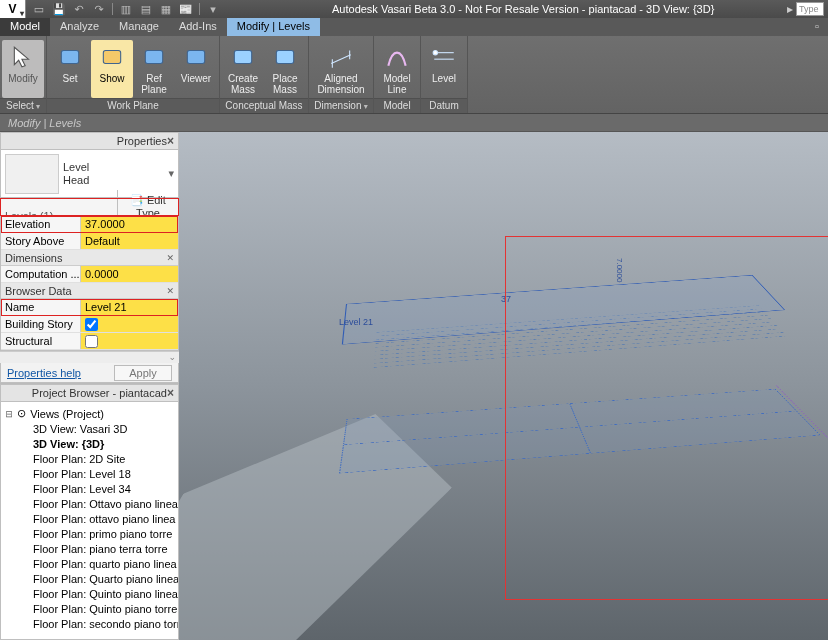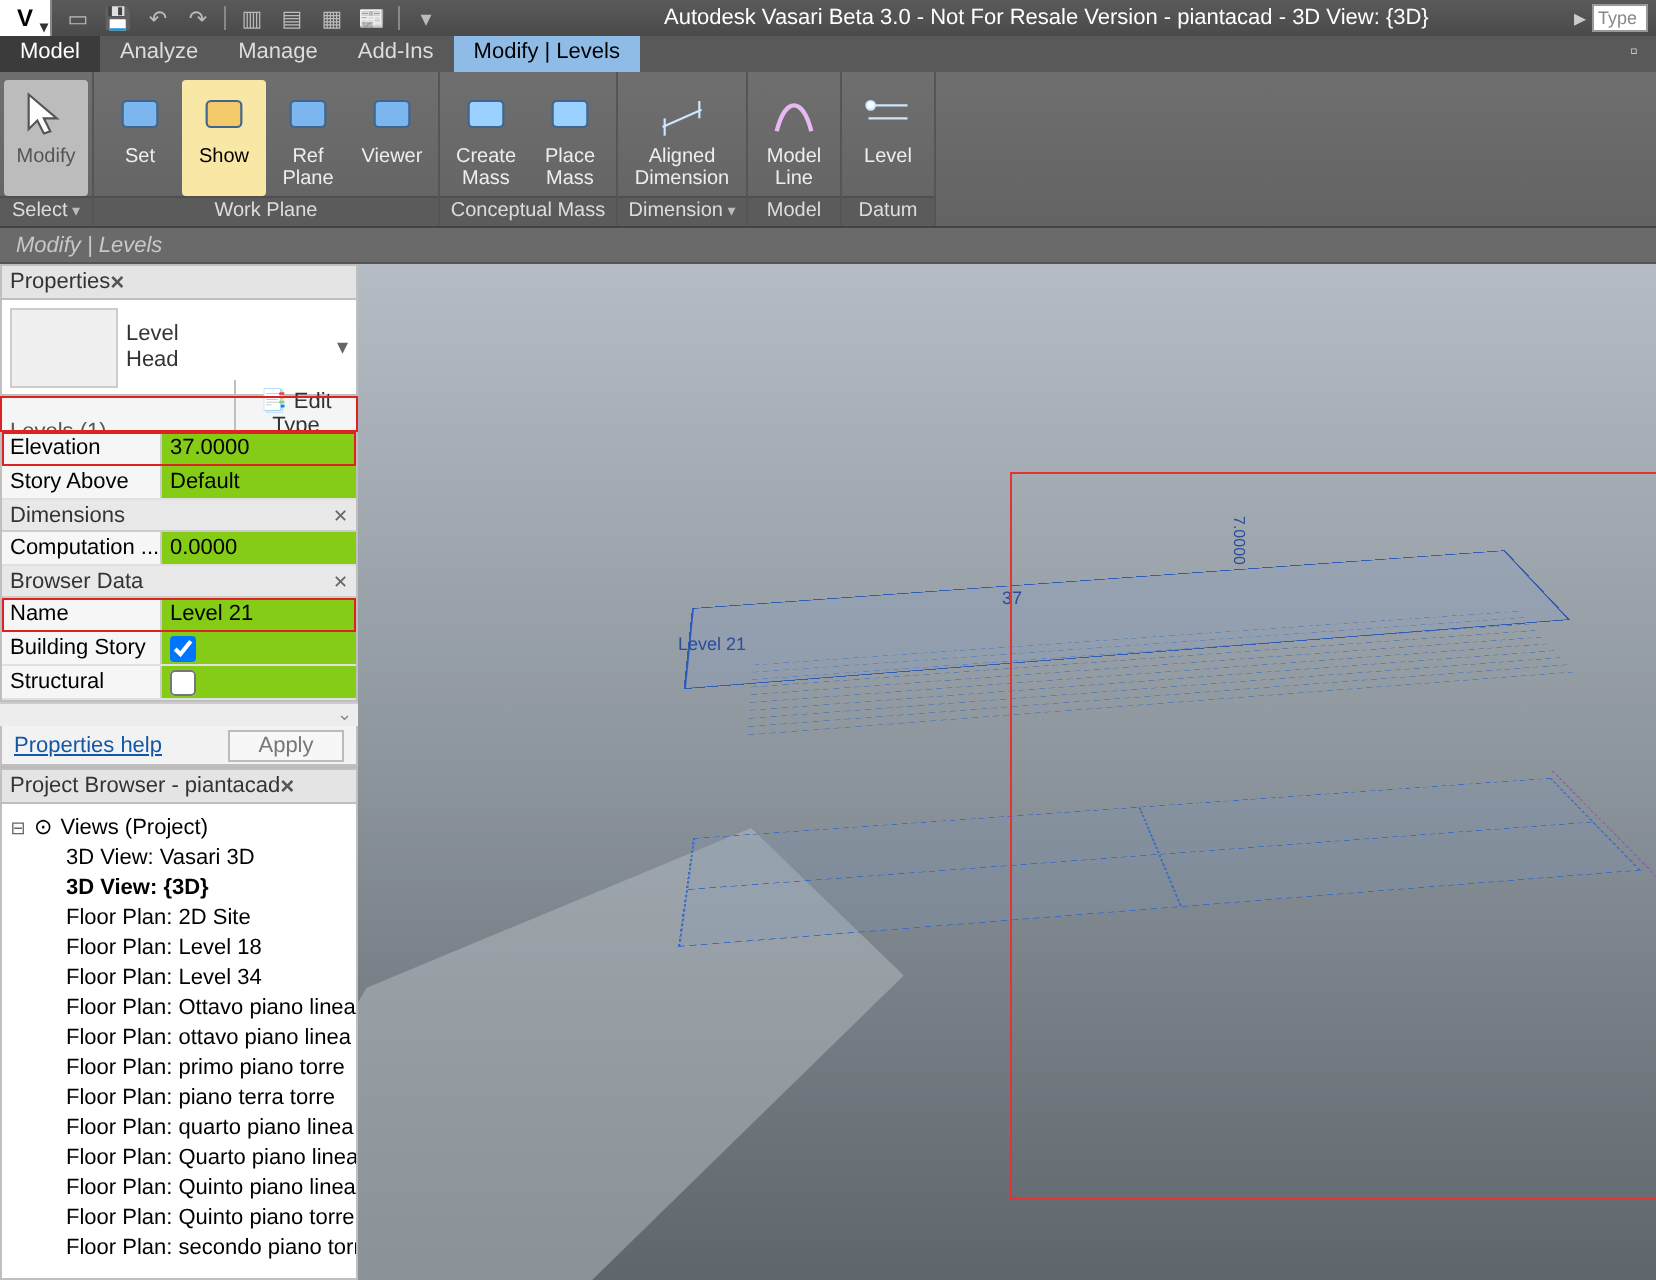--- a/index.html
+++ b/index.html
@@ -97,37 +97,37 @@
     display:flex;
     height: calc(640px - 18px - 18px - 78px - 18px);
   }
 
   .leftcol { width:179px; display:flex; flex-direction:column; background:#e8e8e8; }
 
   .panel-header {
     height:18px; background:#e4e4e4; border:1px solid #bfbfbf;
     display:flex; align-items:center; padding:0 4px;
     font-size:11px; color:#333;
-    justify-content:flex-start;
+    justify-content:flex-end;
   }
   .panel-header .x { font-size:12px; color:#555; cursor:pointer; font-weight:bold;}
 
   .prop-preview {
     height:48px; background:#fff; border:1px solid #bfbfbf; border-top:none;
     display:flex; align-items:center;
   }
   .prop-thumb { width:54px; height:40px; background:#f0f0f0; border:1px solid #ccc; margin:4px;}
   .prop-label { font-size:11px; color:#333; line-height:13px; }
   .prop-dd { margin-left:auto; margin-right:4px; color:#666; cursor:pointer;}
 
   .prop-bar { height:18px; display:flex; border:1px solid #bfbfbf; border-top:none; background:#f5f5f5; align-items:center;}
   .prop-bar .sel { flex:1; padding:17px 4px; font-size:11px; color:#555; border-right:1px solid #bfbfbf; height:100%; line-height:18px; white-space:nowrap; overflow:hidden;}
   .prop-bar .edit { width:60px; text-align:center; font-size:11px; color:#333;}
 
-  .prop-grid { border:1px solid #bfbfbf; border-top:none; background:#84cc16; }
+  .prop-grid { border:1px solid #bfbfbf; border-top:none; background:#fde047; }
   .prop-section {
     background:#e8e8e8; height:16px; line-height:16px; padding:0 4px;
     font-size:11px; color:#333; border-bottom:1px solid #ccc;
     display:flex; justify-content:space-between;
   }
   .prop-section .pin { font-size:9px; color:#666;}
   .prop-row { display:flex; height:17px; border-bottom:1px solid #e0e0e0;}
   .prop-row.red-box { outline:1px solid #d22; outline-offset:-1px;}
   .prop-key { width:80px; padding:0 4px; font-size:11px; border-right:1px solid #ccc; line-height:17px; background:#f6f6f6; white-space:nowrap; overflow:hidden;}
   .prop-val { flex:1; padding:0 4px; font-size:11px; line-height:17px; }

